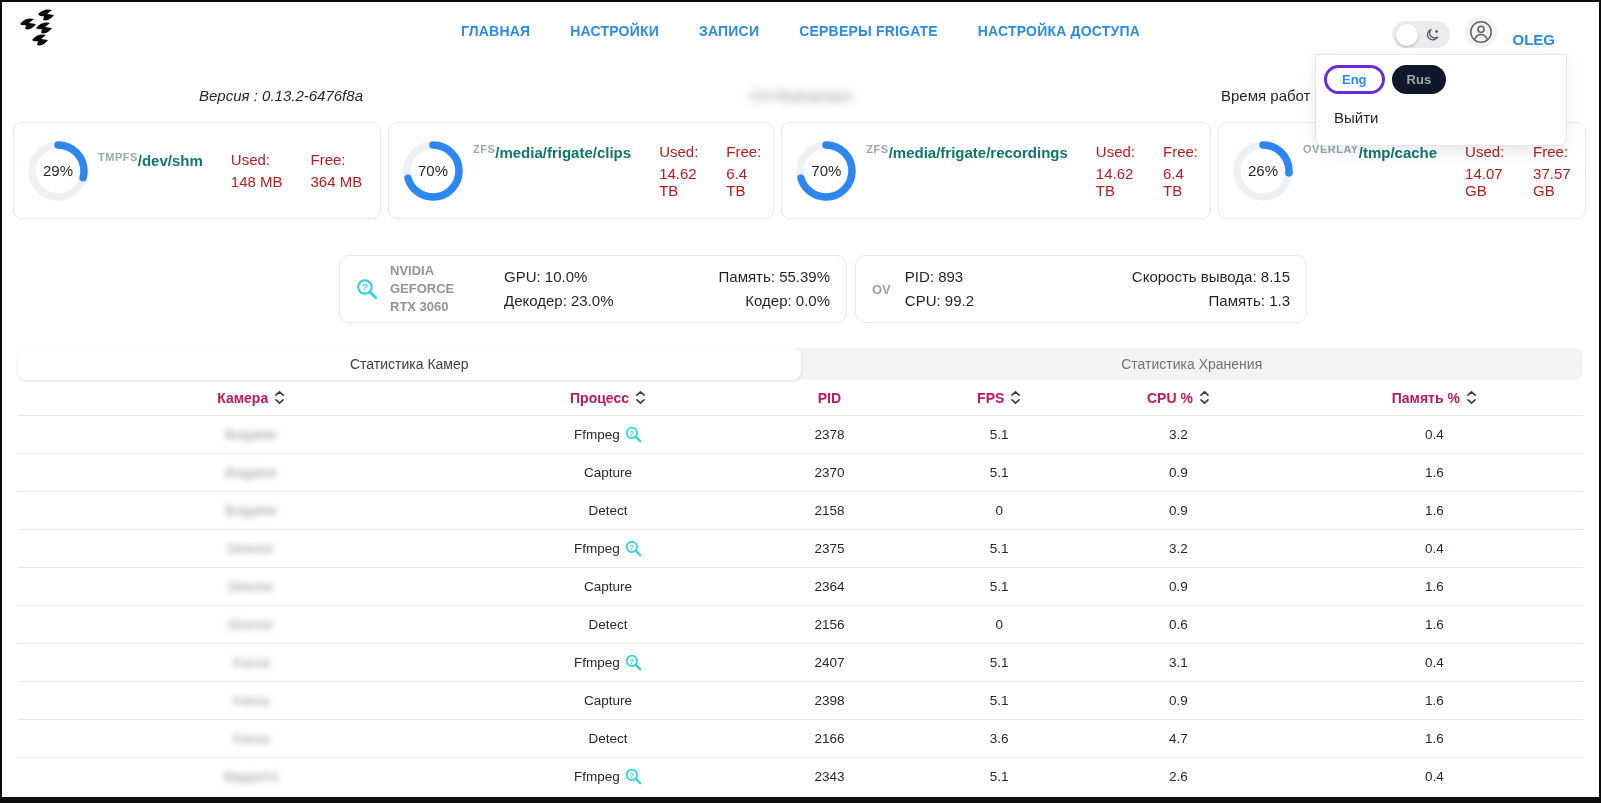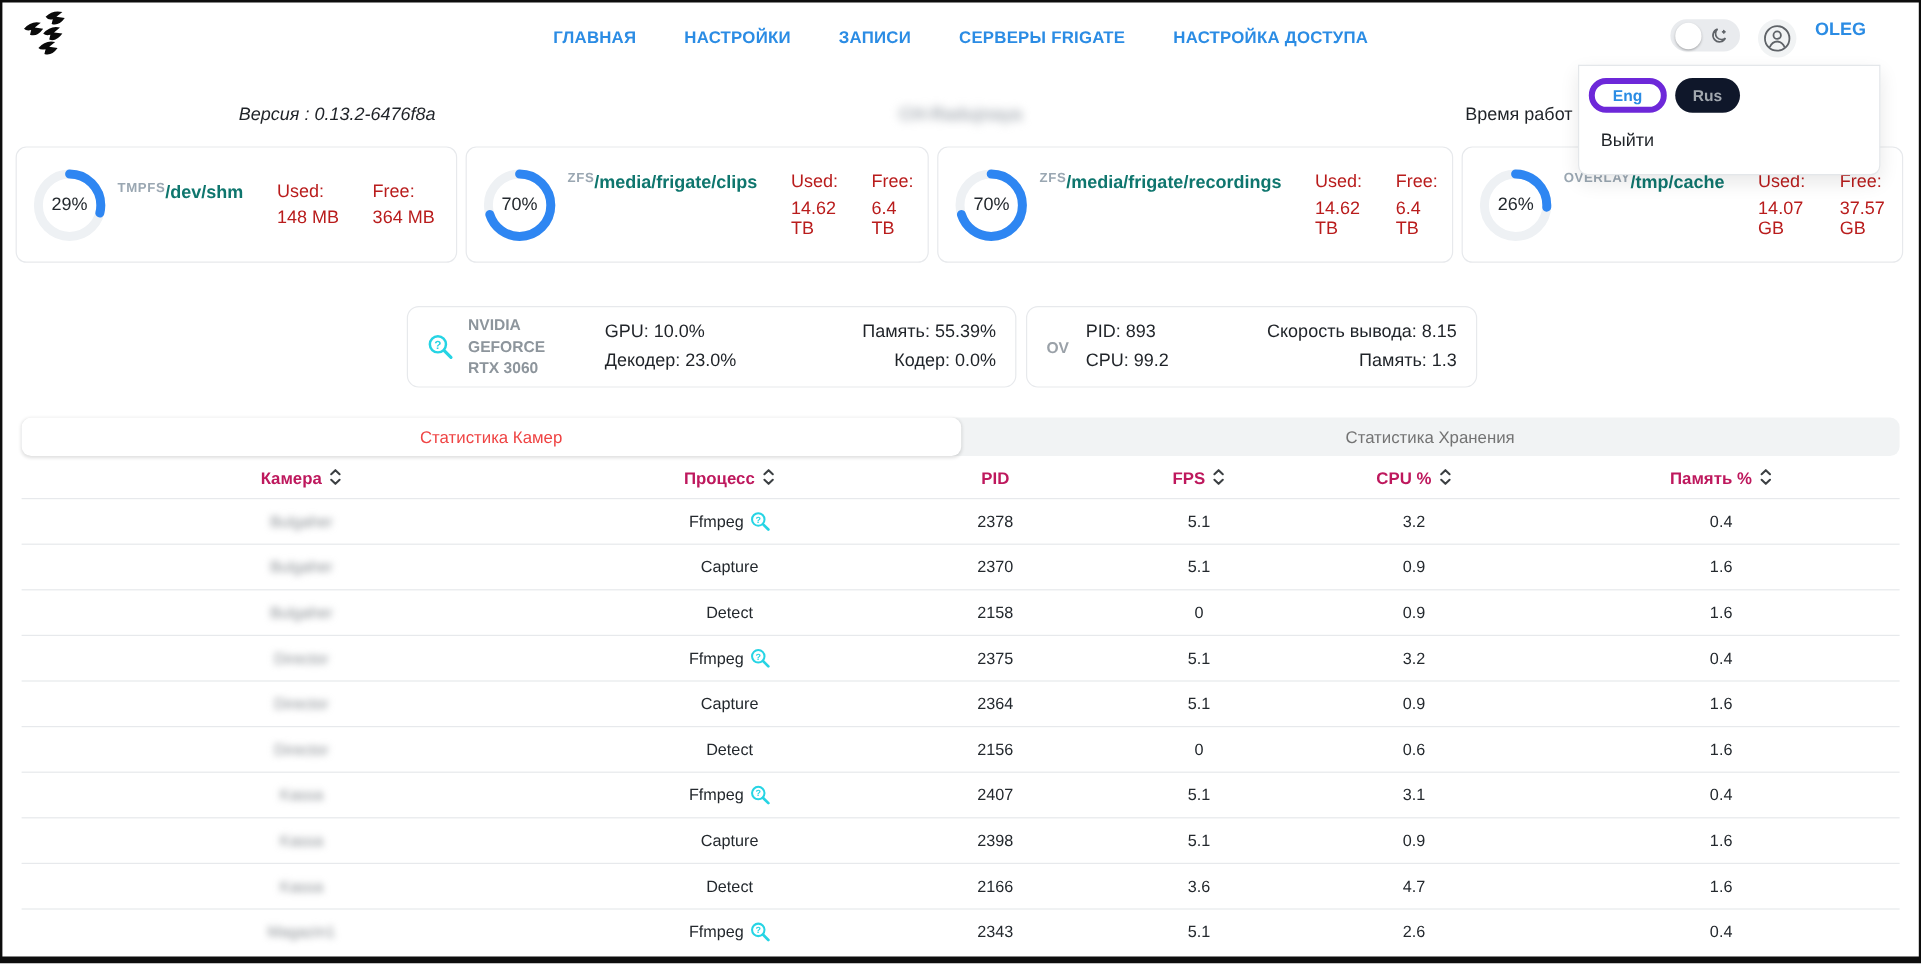--- a/index.html
+++ b/index.html
@@ -5,33 +5,33 @@
   html,body{margin:0;padding:0;background:#fff;}
   .page{
     position:relative;width:1601px;height:803px;box-sizing:border-box;
     background:#fff;border:2px solid #0d0d0d;border-bottom-width:6px;
     overflow:hidden;font-family:"Liberation Sans",sans-serif;color:#1f2328;
   }
   
   .logo{position:absolute;left:14px;top:6px;width:46px;height:50px;}
   .nav{position:absolute;top:21px;left:50%;transform:translateX(-50%);display:flex;gap:40px;white-space:nowrap;}
   .nav-link{color:#2b8ce4;font-weight:700;font-size:14px;letter-spacing:.2px;cursor:pointer;}
-  .header-right{position:absolute;top:14px;right:44px;display:flex;align-items:flex-start;gap:15px;}
+  .header-right{position:absolute;top:14px;right:44px;display:flex;align-items:flex-end;gap:15px;}
   .toggle{width:58px;height:27px;border-radius:14px;background:#e9ebee;display:flex;align-items:center;padding:0 4px;box-sizing:border-box;cursor:pointer;}
   .knob{width:22px;height:22px;background:#fff;border-radius:50%;box-shadow:0 1px 2px rgba(0,0,0,.28);}
   .toggle svg{margin-left:7px;}
   .avatar{width:32px;height:32px;border-radius:50%;background:#f1f3f4;display:flex;align-items:center;justify-content:center;cursor:pointer;}
   .username{color:#2b8ce4;font-weight:700;font-size:15px;cursor:pointer;}
   
   .user-menu{position:absolute;top:52px;left:1313px;width:252px;box-sizing:border-box;background:#fff;
     border:1px solid #e4e7ea;border-radius:0 0 8px 8px;box-shadow:0 6px 16px rgba(0,0,0,.09);
     z-index:30;padding:8px 0 14px;}
   .lang-row{display:flex;gap:7px;padding:2px 8px 10px;}
   .lang-pill{height:29px;padding:0 15px;border-radius:15px;font-size:13px;display:flex;align-items:center;font-weight:600;cursor:pointer;box-sizing:border-box;}
-  .lang-pill.active{border:5px solid #6d28d9;color:#2b8ce4;background:#fff;}
+  .lang-pill.active{border:3px solid #6d28d9;color:#2b8ce4;background:#fff;}
   .lang-pill.inactive{background:#0f172a;color:#a2a8af;}
   .logout{padding:5px 18px;font-size:15px;color:#1f2328;cursor:pointer;}
   
   .version{position:absolute;top:85px;left:197px;font-size:15px;font-style:italic;}
   .blurred-title{position:absolute;top:85px;left:50%;transform:translateX(-50%);font-size:15px;font-weight:600;color:#a7adb4;filter:blur(4px);user-select:none;}
   .uptime{position:absolute;top:85px;left:1219px;font-size:15px;white-space:nowrap;}
   
   .cards{position:absolute;top:120px;left:11px;right:13px;display:flex;gap:7px;}
   .scard{flex:1;height:97px;background:#fff;border:1px solid #e7e9ec;border-radius:9px;display:flex;align-items:center;box-sizing:border-box;padding:0 12px 0 12px;}
   .gauge{position:relative;width:64px;height:64px;flex:0 0 64px;}
@@ -44,28 +44,28 @@
   .fs-path{text-align:center;font-size:15px;font-weight:700;color:#0f766e;margin:1px 0 4px;}
   .uf-grid{display:grid;grid-template-columns:1fr 1fr;row-gap:5px;}
   .uf-grid span{padding-left:28px;font-size:15px;color:#b91c1c;}
   
   .gpu-card{position:absolute;left:337px;top:253px;width:508px;height:68px;box-sizing:border-box;
     background:#fff;border:1px solid #e7e9ec;border-radius:10px;display:flex;align-items:center;padding:0 16px;}
   .gpu-name{margin-left:12px;width:108px;font-size:13px;font-weight:700;color:#8d959c;line-height:1.4;}
   .stats-col{font-size:15px;line-height:1.6;color:#1f2328;}
   .gpu-left{margin-left:6px;}
   .right-col{margin-left:auto;text-align:right;}
-  .ov-card{position:absolute;left:853px;top:253px;width:376px;height:68px;box-sizing:border-box;
+  .ov-card{position:absolute;left:853px;top:253px;width:452px;height:68px;box-sizing:border-box;
     background:#fff;border:1px solid #e7e9ec;border-radius:10px;display:flex;align-items:center;padding:0 16px;}
   .ov-label{font-size:13px;font-weight:700;color:#9aa1a8;}
   .ov-left{margin-left:14px;}
   
   .tabs{position:absolute;left:16px;right:16px;top:346px;height:32px;background:#f1f3f4;border-radius:8px;display:flex;}
   .tab{flex:1;display:flex;align-items:center;justify-content:center;font-size:14px;color:#737373;cursor:pointer;}
-  .tab.active{background:#fff;border-radius:8px;box-shadow:0 1px 3px rgba(0,0,0,.13);color:#ef4444;}
+  .tab.active{background:#fff;border-radius:8px;box-shadow:0 1px 3px rgba(0,0,0,.13);color:#404040;}
   
   .table{position:absolute;left:16px;right:16px;top:378px;}
   .thead,.trow{display:grid;grid-template-columns:29.8% 15.8% 12.5% 9.2% 13.7% 19%;align-items:center;}
   .thead{height:35px;}
   .th{display:flex;align-items:center;justify-content:center;gap:6px;font-weight:700;font-size:14px;color:#be185d;cursor:pointer;}
   .trow{height:37px;border-top:1px solid #e7e9ec;}
   .td{text-align:center;font-size:13.5px;color:#24292e;}
   .cam{color:#8a8f94;filter:blur(3px);user-select:none;font-size:13px;}
   .proc{display:flex;align-items:center;justify-content:center;gap:5px;}
   .sort-icon{flex:0 0 auto;}

